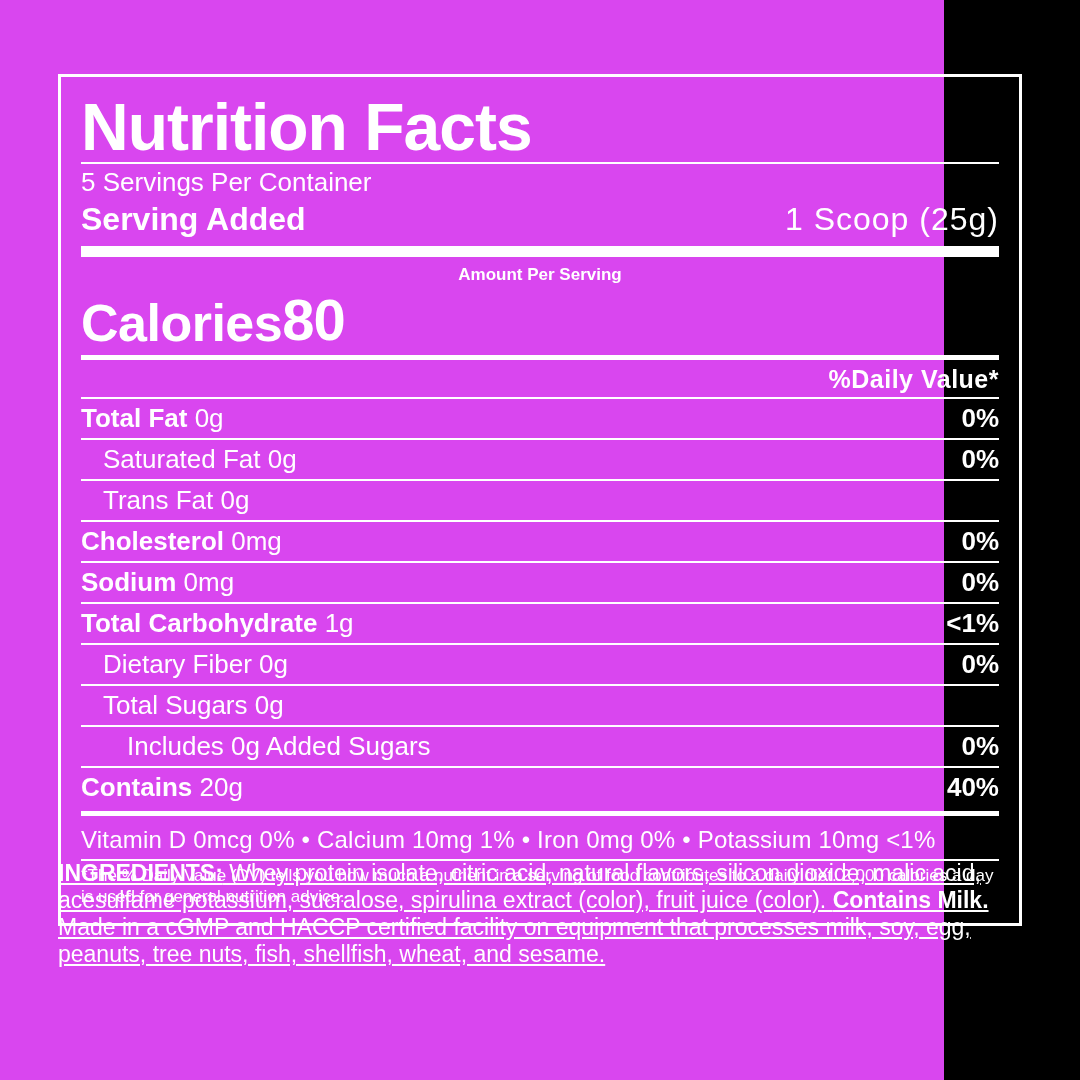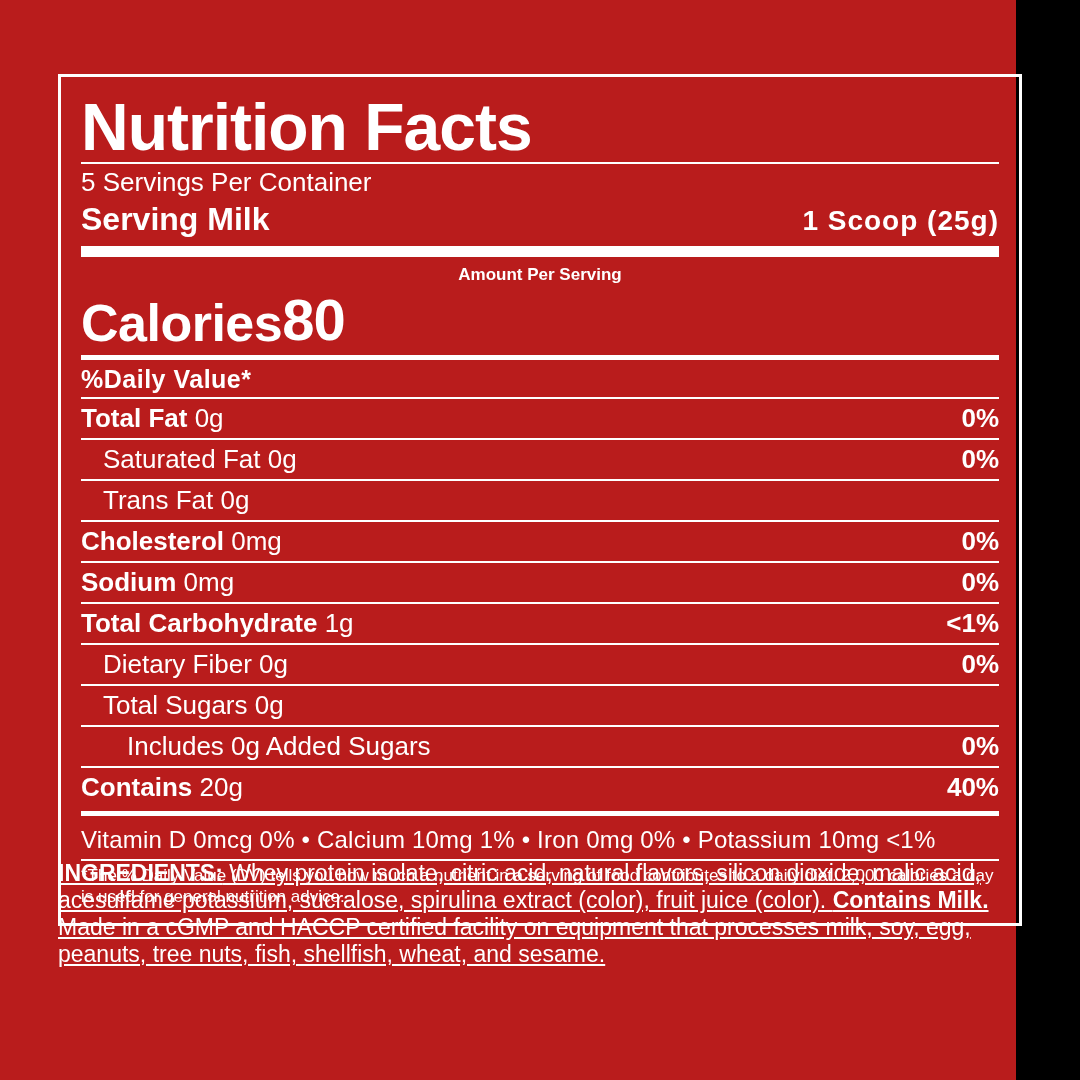--- a/index.html
+++ b/index.html
@@ -10,23 +10,23 @@
   body {
     width: 1080px;
     height: 1080px;
     font-family: "Liberation Sans", sans-serif;
     color: #ffffff;
     overflow: hidden;
   }
 
   .page {
     position: relative;
-    width: 1016px;
+    width: 944px;
     height: 1080px;
-    background: #b91c1c;
+    background: #d946ef;
   }
 
   
   .panel {
     position: absolute;
     left: 58px;
     top: 74px;
     width: 964px;
     box-sizing: border-box;
     border: 3px solid #ffffff;
@@ -59,22 +59,22 @@
     align-items: baseline;
     padding: 2px 0 3px 0;
   }
 
   .serving-size-row { padding-top: 1px; padding-bottom: 3px; }
   .serving-size-label {
     font-size: 32px;
     font-weight: bold;
   }
   .serving-size-value {
-    font-size: 28px;
-    font-weight: bold;
+    font-size: 32px;
+    font-weight: normal;
     letter-spacing: 1px;
   }
 
   .amount-per {
     font-size: 17px;
     font-weight: bold;
     padding: 3px 0 2px 0;
     text-align: center;
   }
 
@@ -90,21 +90,21 @@
     letter-spacing: -0.5px;
   }
   .calories-value {
     font-size: 58px;
     font-weight: bold;
     line-height: 1;
     letter-spacing: -1px;
   }
 
   .dv-header {
-    text-align: left;
+    text-align: right;
     font-size: 25px;
     font-weight: bold;
     letter-spacing: 0.5px;
     padding: 1px 0 3px 0;
   }
 
   .nutrient {
     display: flex;
     justify-content: space-between;
     align-items: baseline;
@@ -148,21 +148,21 @@
 <div class="page">
 
   <div class="panel">
 
     <div class="nf-title">Nutrition Facts</div>
     <div class="rule-thin"></div>
 
     <div class="servings">5 Servings Per Container</div>
 
     <div class="row serving-size-row">
-      <span class="serving-size-label">Serving Milk</span>
+      <span class="serving-size-label">Serving Added</span>
       <span class="serving-size-value">1 Scoop (25g)</span>
     </div>
 
     <div class="rule-thick"></div>
 
     <div class="amount-per">Amount Per Serving</div>
 
     <div class="calories-row">
       <span class="calories-label">Calories</span>
       <span class="calories-value">80</span>

